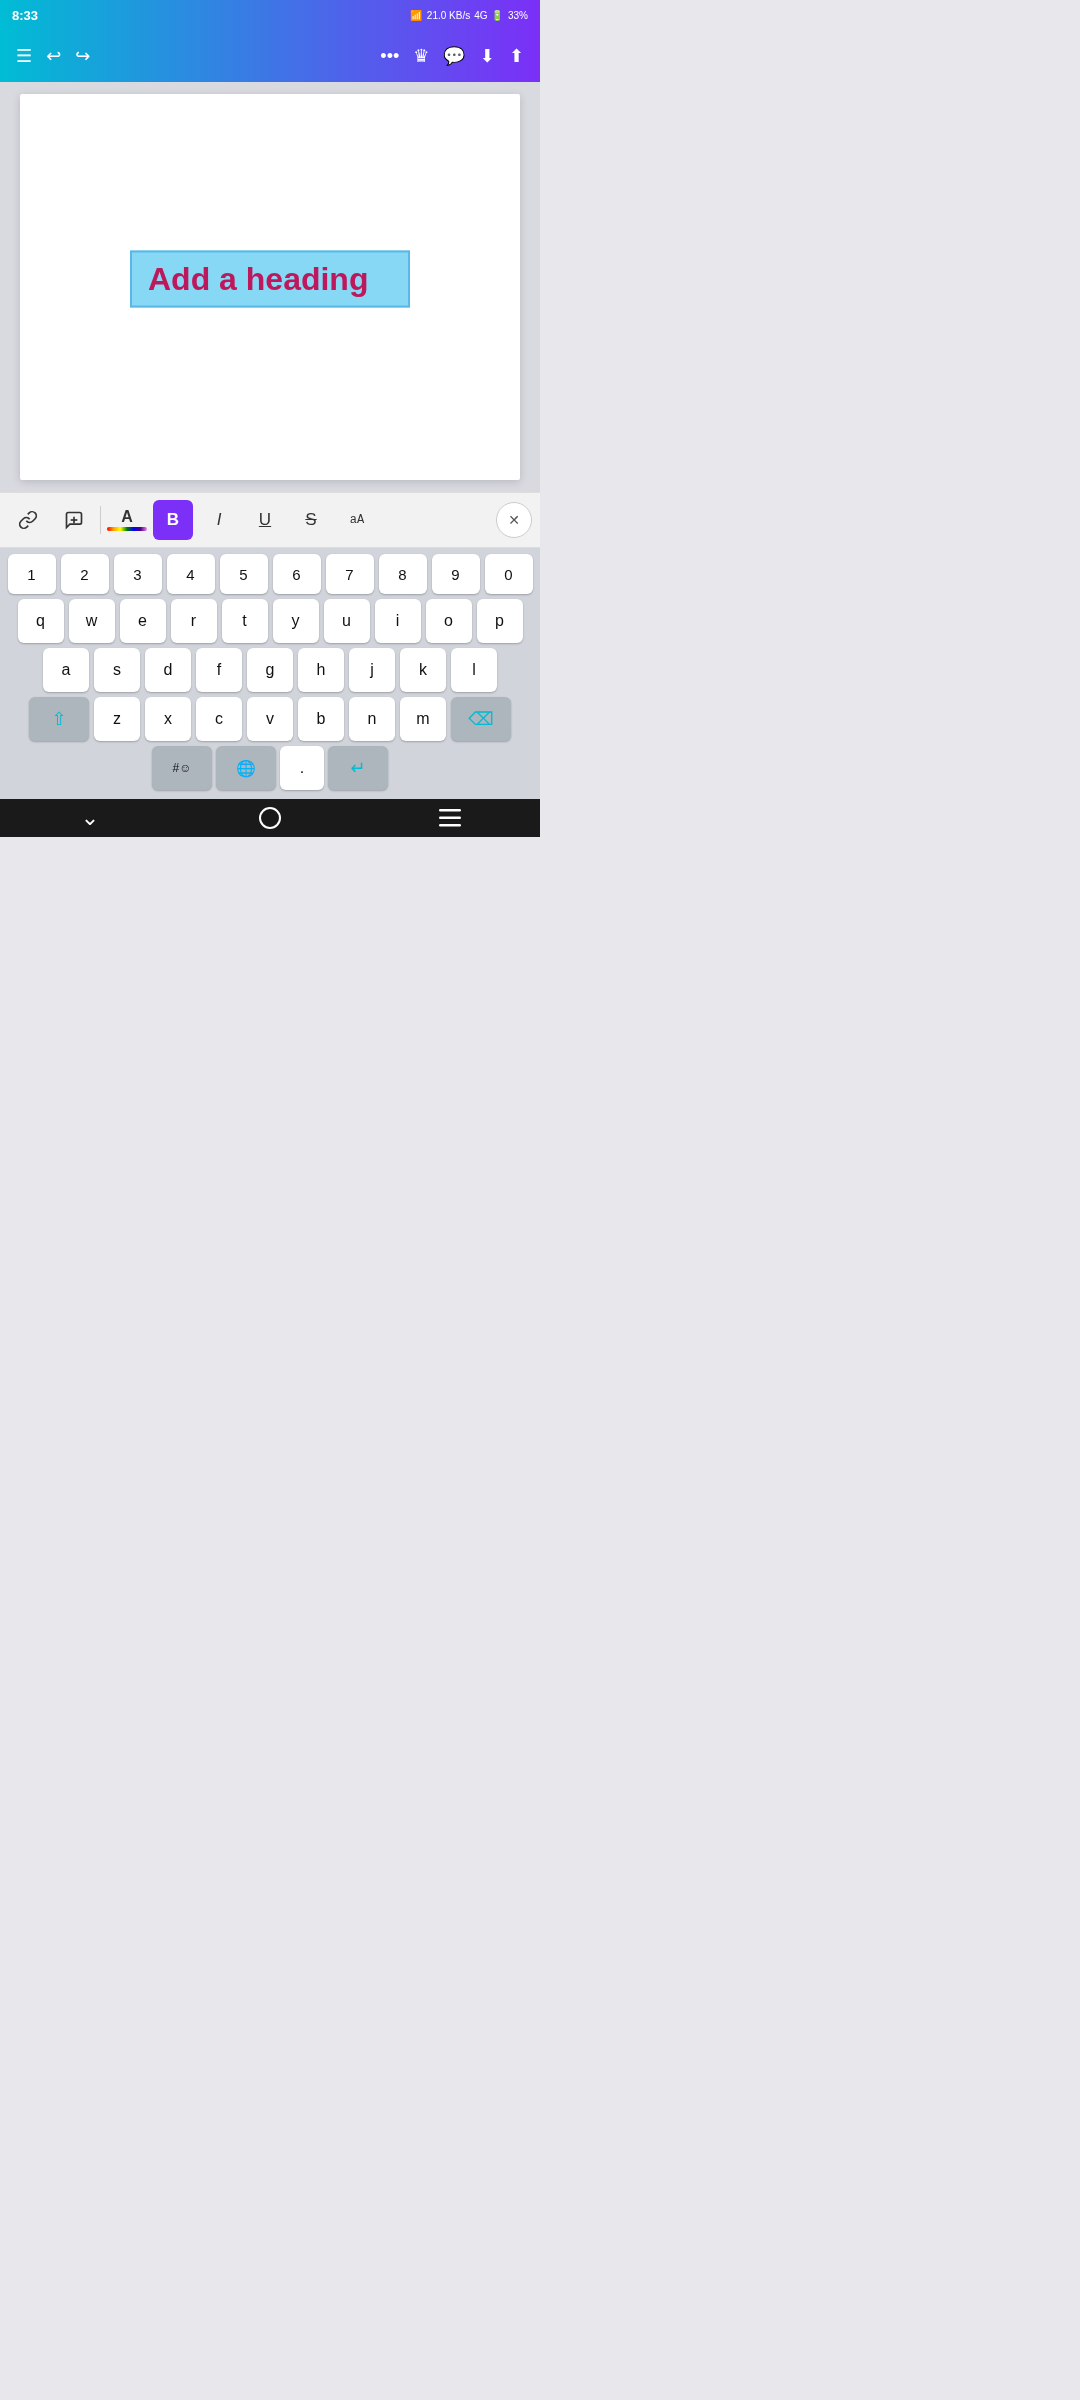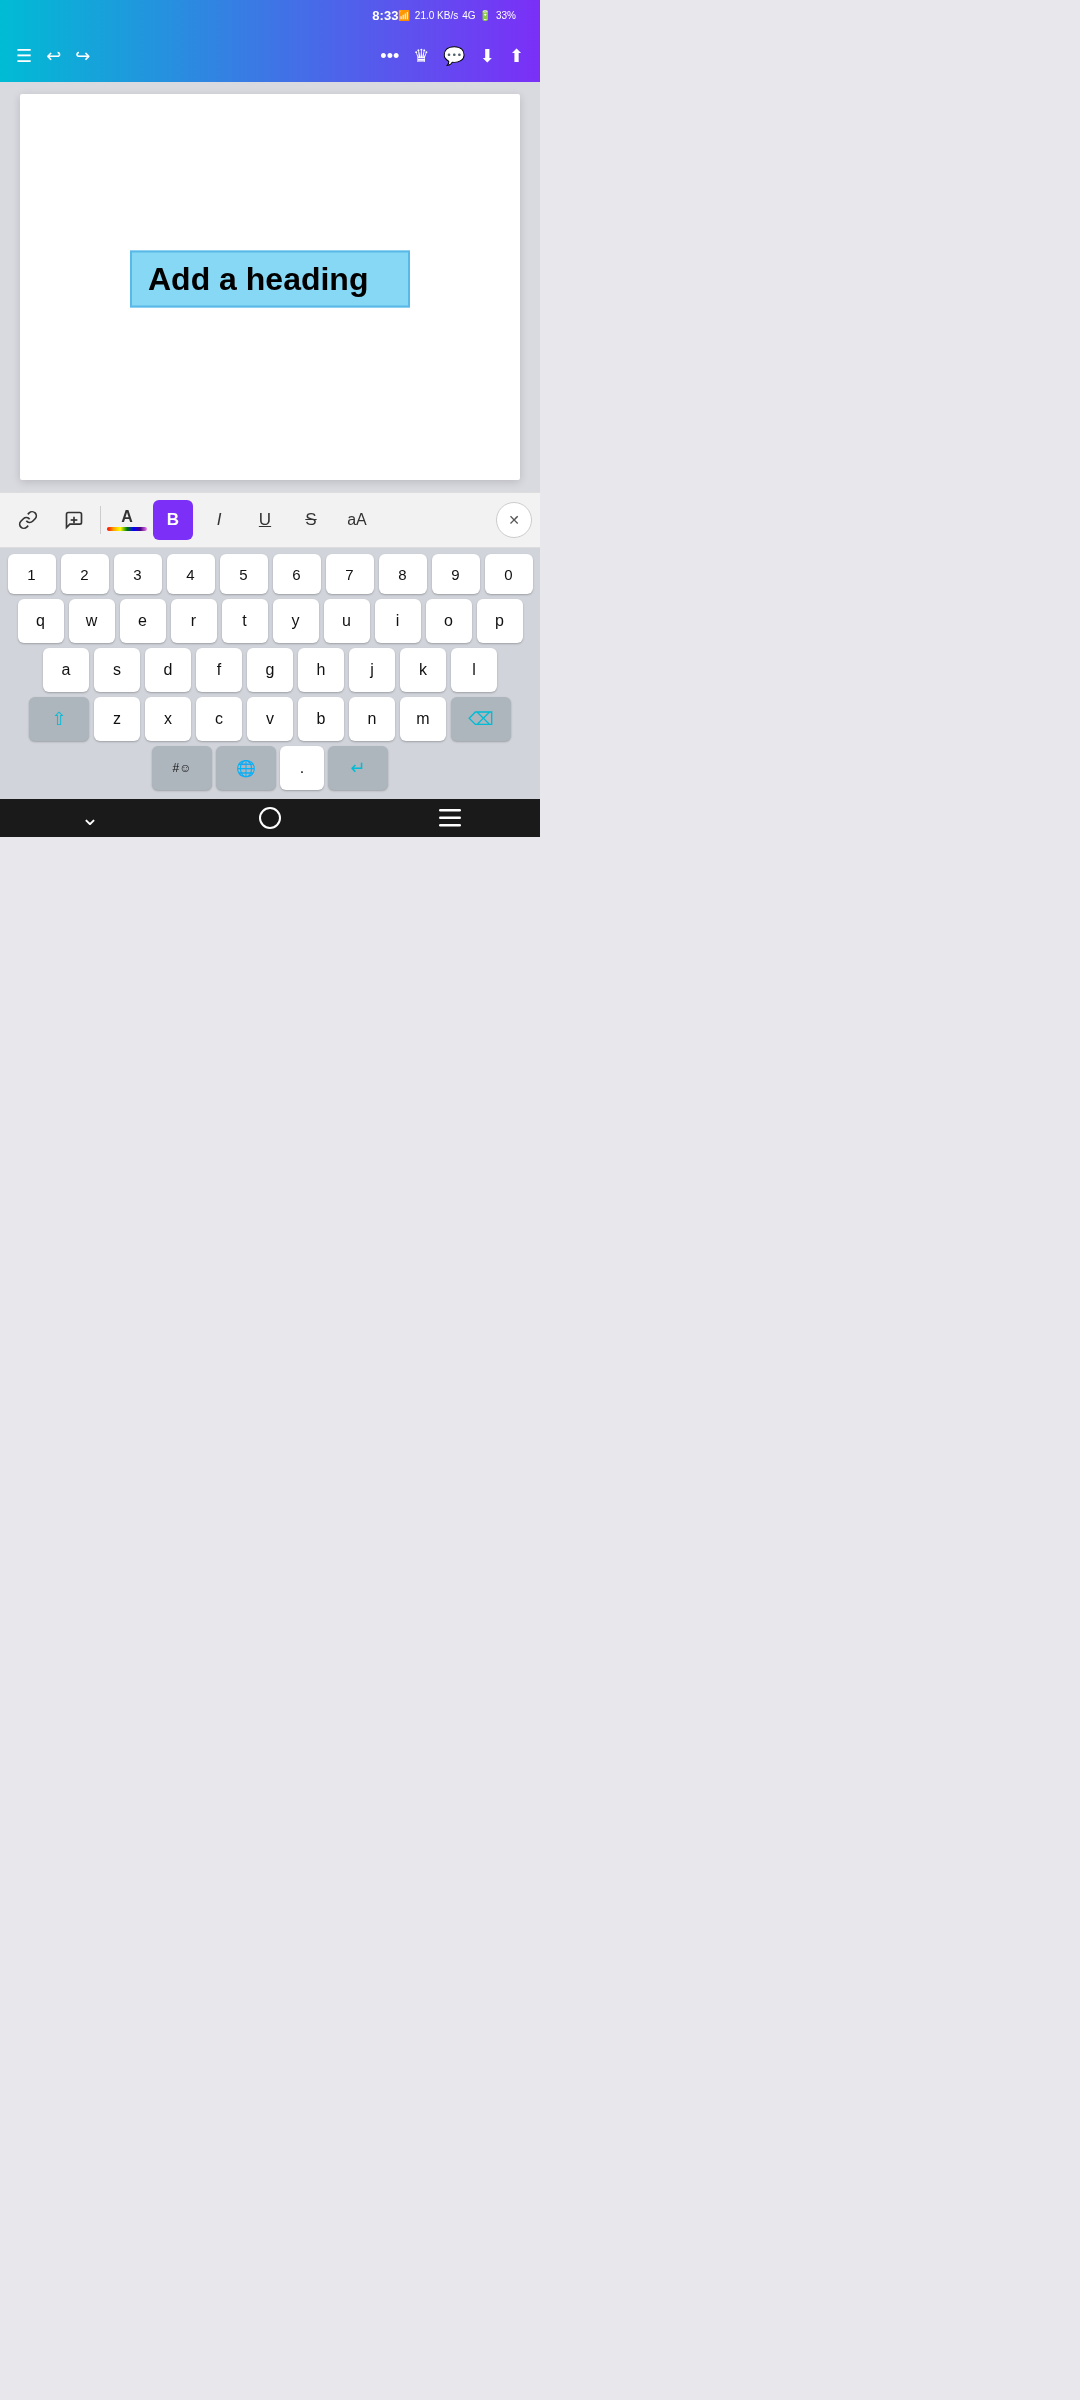--- a/index.html
+++ b/index.html
@@ -14,22 +14,22 @@
       position: relative;
     }
 
     
     .status-bar {
       width: 100%;
       height: 30px;
       background: linear-gradient(to right, #00bcd4, #7b2ff7);
       display: flex;
       align-items: center;
-      justify-content: flex-end;
-      padding: 0 24px;
+      justify-content: space-between;
+      padding: 0 12px;
       color: white;
       font-size: 11px;
       font-weight: 500;
     }
     .status-left { font-size: 13px; font-weight: 600; }
     .status-right { display: flex; align-items: center; gap: 4px; font-size: 10px; }
 
     
     .top-toolbar {
       width: 100%;
@@ -80,21 +80,21 @@
       background: #87d8f5;
       border: 2px solid #5ab8e6;
       padding: 8px 16px;
       min-width: 280px;
       display: flex;
       align-items: center;
     }
     .heading-text {
       font-size: 32px;
       font-weight: 900;
-      color: #000000;
+      color: #be185d;
       white-space: nowrap;
     }
 
     
     .formatting-toolbar {
       width: 100%;
       height: 56px;
       background: #f2f2f2;
       border-top: 1px solid #ddd;
       border-bottom: 1px solid #ddd;
@@ -326,21 +326,21 @@
   </div>
   <div class="fmt-btn">
     <span style="font-style:italic;font-size:17px;">I</span>
   </div>
   <div class="fmt-btn">
     <span style="text-decoration:underline;font-size:17px;">U</span>
   </div>
   <div class="fmt-btn">
     <span style="text-decoration:line-through;font-size:17px;">S</span>
   </div>
-  <div class="fmt-btn" style="font-size:16px;">
+  <div class="fmt-btn" style="font-size:12px;font-family:Liberation Mono, monospace;">
     <span>aA</span>
   </div>
   <div class="fmt-close">
     <span>✕</span>
   </div>
 </div>
 
 <div class="keyboard-area">
 
   <div class="key-row">

